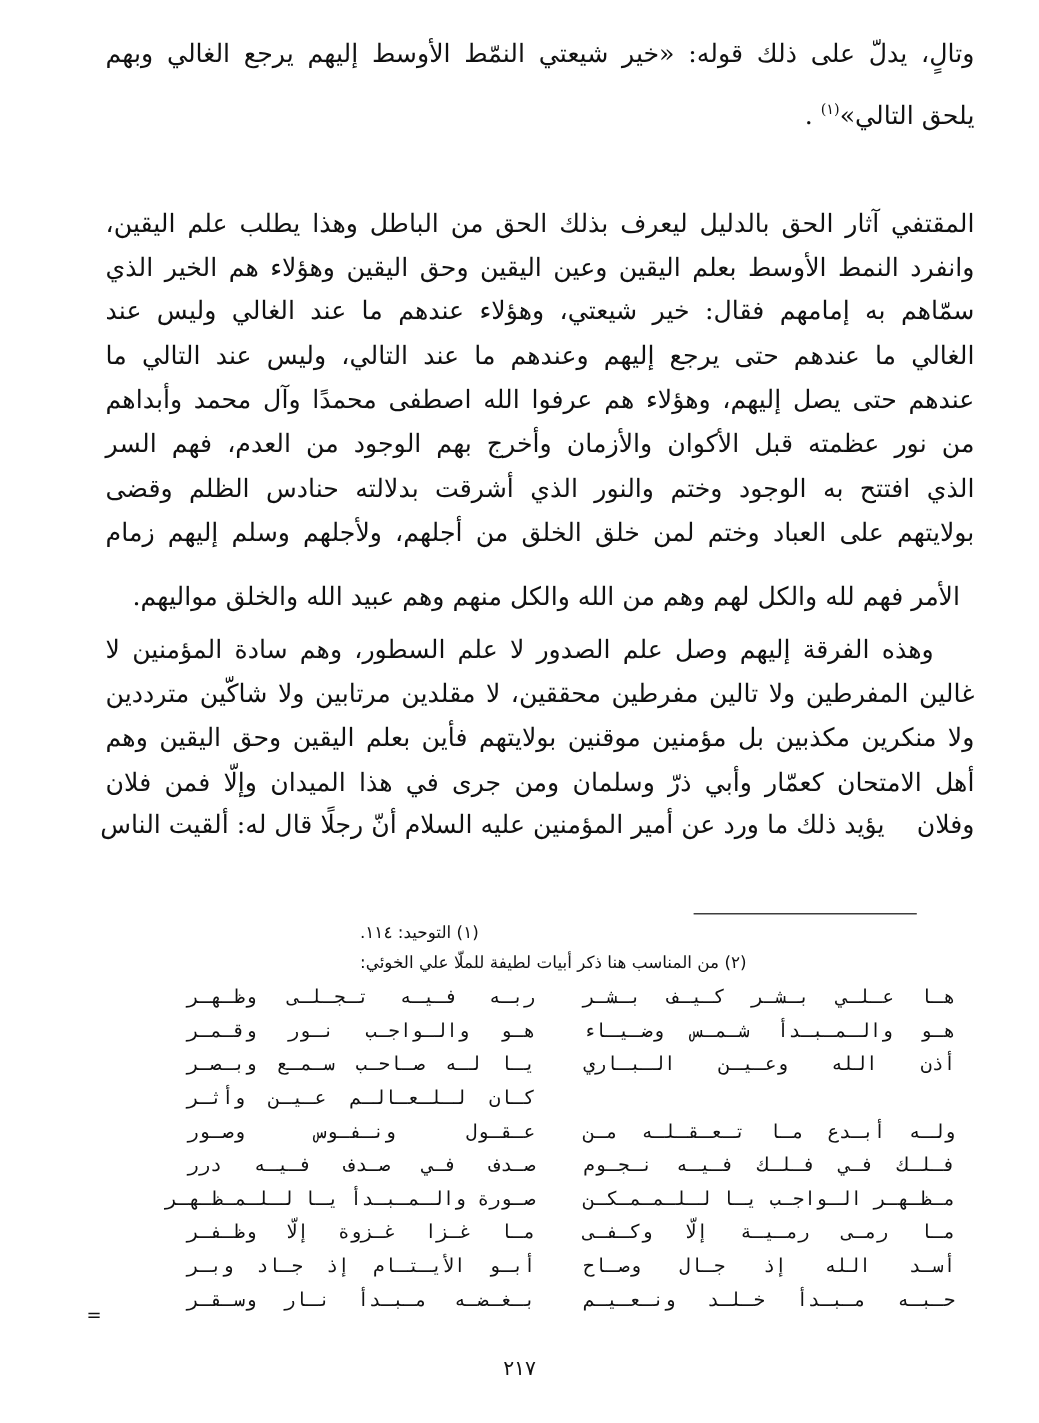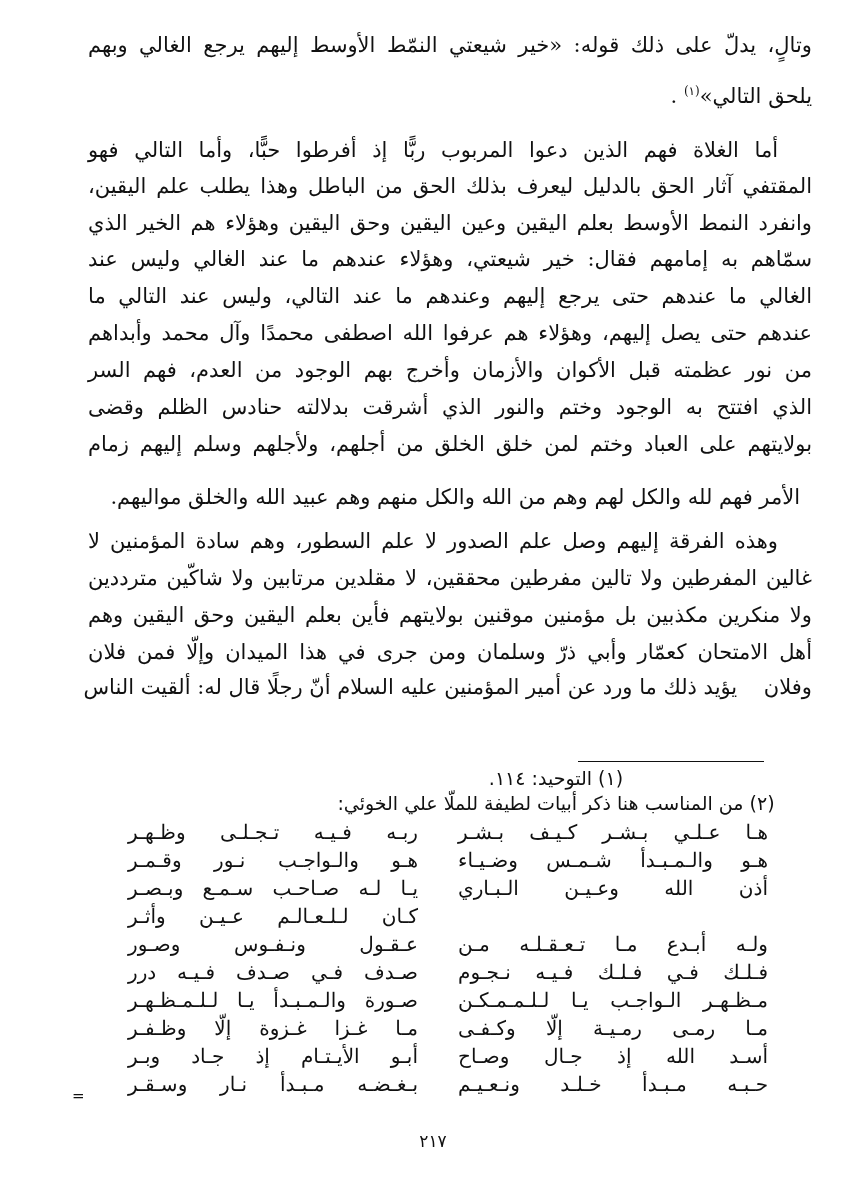--- a/index.html
+++ b/index.html
@@ -7,42 +7,41 @@
          font-family: "DejaVu Serif", "Liberation Serif", serif; color: #111; }
   .page { position: absolute; left: 0; top: 0; width: 860px; height: 1186px; }
   .line { position: absolute; left: 88px; width: 724px; direction: rtl;
           text-align: justify; text-align-last: justify; white-space: nowrap;
           font-size: 21px; line-height: 30px; height: 30px; }
   .line.last { text-align-last: right; margin-top: 16px; }
   .line.indent { padding-right: 34px; width: 690px; }
   sup.fn { font-size: 12px; vertical-align: super; line-height: 0; }
   .rule { position: absolute; left: 578px; top: 761px; width: 186px; height: 0;
           border-top: 1.5px solid #111; }
-  .fnote { position: absolute; left: 300px; width: 512px; direction: rtl; text-align: center;
-           font-family: "DejaVu Sans", "Liberation Sans", sans-serif; font-size: 19px;
+  .fnote { position: absolute; left: 300px; width: 512px; direction: rtl; text-align: left;
+           font-family: "DejaVu Sans", "Liberation Sans", sans-serif; font-size: 14px;
            line-height: 22px; white-space: nowrap; }
   .verse { position: absolute; direction: rtl; text-align: justify; text-align-last: justify;
-           font-family: Liberation Sans, sans-serif; font-size: 20px;
-           line-height: 22px; white-space: nowrap; }
+           font-family: Liberation Mono, monospace; font-size: 16px;
+           line-height: 22px; white-space: nowrap; margin-left: 28px; }
   .verse.right { left: 458px; width: 310px; }
   .verse.left { left: 128px; width: 290px; }
   .marker { position: absolute; left: 72px; top: 1087px; font-size: 15px;
             font-family: "DejaVu Sans", "Liberation Sans", sans-serif; }
   .pagenum { position: absolute; left: 0; width: 866px; top: 1131px; text-align: center;
              font-family: "DejaVu Sans", "Liberation Sans", sans-serif; font-weight: normal; font-size: 17px; }
 </style>
 </head>
 <body>
 
 <div class="page">
 
   <div class="line" style="top:30px">وتالٍ، يدلّ على ذلك قوله: «خير شيعتي النمّط الأوسط إليهم يرجع الغالي وبهم</div>
   <div class="line last" style="top:65px"><span>يلحق التالي»</span><sup class="fn">(١)</sup> <span>.</span></div>
 
-  <div class="line indent" style="top:135px">أما الغلاة فهم الذين دعوا المربوب ربًّا إذ أفرطوا حبًّا، وأما التالي فهو</div>
   <div class="line" style="top:171px">المقتفي آثار الحق بالدليل ليعرف بذلك الحق من الباطل وهذا يطلب علم اليقين،</div>
   <div class="line" style="top:208px">وانفرد النمط الأوسط بعلم اليقين وعين اليقين وحق اليقين وهؤلاء هم الخير الذي</div>
   <div class="line" style="top:244px">سمّاهم به إمامهم فقال: خير شيعتي، وهؤلاء عندهم ما عند الغالي وليس عند</div>
   <div class="line" style="top:281px">الغالي ما عندهم حتى يرجع إليهم وعندهم ما عند التالي، وليس عند التالي ما</div>
   <div class="line" style="top:318px">عندهم حتى يصل إليهم، وهؤلاء هم عرفوا الله اصطفى محمدًا وآل محمد وأبداهم</div>
   <div class="line" style="top:355px">من نور عظمته قبل الأكوان والأزمان وأخرج بهم الوجود من العدم، فهم السر</div>
   <div class="line" style="top:392px">الذي افتتح به الوجود وختم والنور الذي أشرقت بدلالته حنادس الظلم وقضى</div>
   <div class="line" style="top:429px">بولايتهم على العباد وختم لمن خلق الخلق من أجلهم، ولأجلهم وسلم إليهم زمام</div>
   <div class="line last indent" style="top:466px; padding-right:12px; width:712px">الأمر فهم لله والكل لهم وهم من الله والكل منهم وهم عبيد الله والخلق مواليهم.</div>
 

